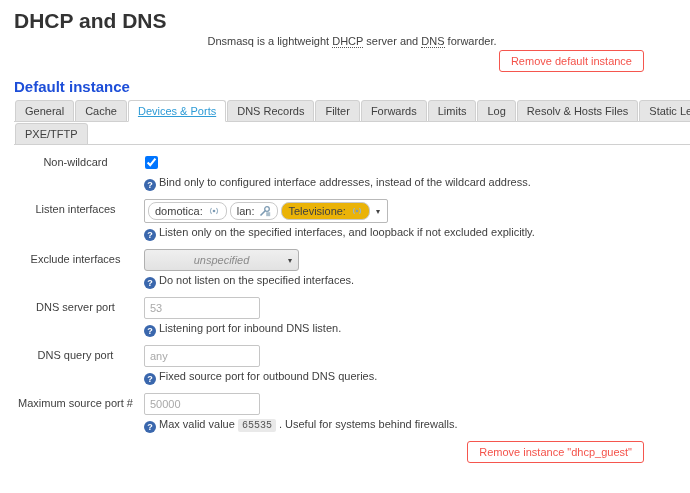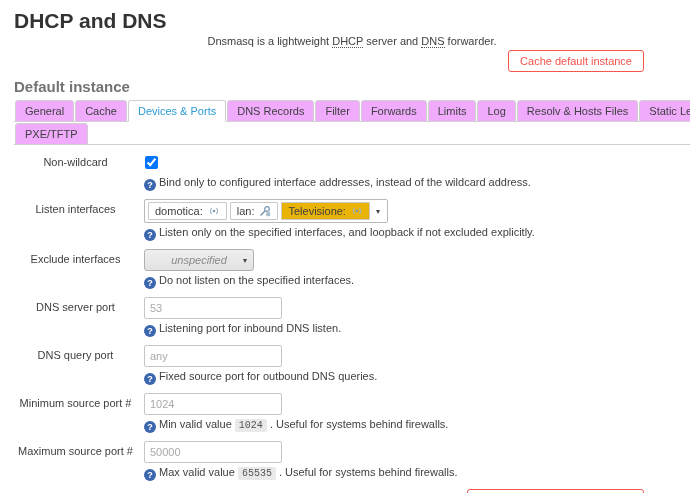--- a/index.html
+++ b/index.html
@@ -15,88 +15,88 @@
   .subtitle { font-size:11px; margin-top:3px; color:#404040;text-align:center; }
   .abbr { border-bottom:1px dotted #555; cursor:help; }
 
   .btn-row { width:630px; display:flex; justify-content:flex-end; margin-top:3px; }
   .btn-danger {
     background:#fff; border:1px solid #f5564e; color:#f4524a;
     border-radius:3px; font-size:11px; padding:4px 11px;
     font-family:"Liberation Sans", sans-serif; cursor:pointer;
   }
 
-  h3.section-title { margin:6px 0 5px; font-size:15px; color:#737373; font-weight:bold; }
+  h3.section-title { margin:6px 0 5px; font-size:15px; color:#1d4ed8; font-weight:bold; }
 
   .tabrow { width:676px; border-bottom:1px solid #d0d0d0; padding-left:1px; white-space:nowrap; }
   .tabrow + .tabrow { margin-top:1px; }
   .tab {
     display:inline-block; font-size:11px; padding:4px 9px 4px;
-    background:#f0abfc; border:1px solid #d0d0d0; border-radius:3px 3px 0 0;
+    background:#e5e5e5; border:1px solid #d0d0d0; border-radius:3px 3px 0 0;
     margin:0 1px -1px 0; color:#404040; cursor:pointer; vertical-align:bottom;
   }
-  .tab.active { background:#fff; color:#2e9bd6; border-bottom-color:#fff; }
+  .tab.active { background:#fff; color:#2e9bd6; border-bottom-color:#fff;text-decoration:underline; }
 
   .form-area { margin-top:7px; }
   .form-row { display:flex; margin-bottom:8px; }
   .form-label { flex:0 0 130px; text-align:center; padding-right:7px; font-size:11px; padding-top:4px; color:#404040; }
   .form-value { flex:1; }
 
   .help { margin-top:2px; font-size:11px; line-height:15px; color:#404040; }
   .help-icon {
     display:inline-block; width:12px; height:12px; border-radius:50%;
     background:#3a67ad; color:#fff; font-size:9px; font-weight:bold;
     text-align:center; line-height:12px; margin-right:3px; vertical-align:-2px;
   }
   .code-chip {
     font-family:"Liberation Mono", monospace; font-size:10px;
     background:#e9e9e9; color:#555; padding:1px 4px; border-radius:2px;
   }
 
   input.text-input {
-    width:138px; height:22px; border:1px solid #c6c6c6; border-radius:2px;
+    width:116px; height:22px; border:1px solid #c6c6c6; border-radius:2px;
     padding:3px 5px; font-size:11px; color:#404040;
     font-family:"Liberation Sans", sans-serif;
   }
   input.text-input::placeholder { color:#a9a9a9; opacity:1; }
   input.checkbox { width:13px; height:13px; margin:4px 0 0 1px; }
 
   .fake-select {
-    width:110px; height:22px; border:1px solid #b0b0b0; border-radius:3px;
+    width:155px; height:22px; border:1px solid #b0b0b0; border-radius:3px;
     background:linear-gradient(#efefef,#e2e2e2);
     display:flex; align-items:center; justify-content:center;
     font-size:11px; font-style:italic; color:#8a8a8a; position:relative; cursor:pointer;
   }
   .fake-select .caret { position:absolute; right:6px; top:6px; font-style:normal; font-size:8px; color:#444; }
 
   .token-box {
     display:inline-flex; align-items:center; gap:3px;
     border:1px solid #b9b9b9; border-radius:2px; background:#fff;
     padding:2px 3px; height:24px; cursor:pointer;
   }
   .token {
     display:inline-flex; align-items:center; gap:5px;
-    border:1px solid #c9c9c9; border-radius:1px; background:#fff;
+    border:1px solid #c9c9c9; border-radius:8px; background:#fff;
     font-size:11px; color:#404040; padding:2px 6px; height:18px;
   }
   .token.open { background:#eab308; }
   .token-box .caret { font-size:8px; color:#444; padding:0 4px 0 3px; }
 
   .bottom-btn-row { width:630px; display:flex; justify-content:flex-end; margin-top:2px; }
 </style>
 </head>
 <body>
 
 <div class="container">
 
   <h2 class="page-title">DHCP and DNS</h2>
   <div class="subtitle"><span>Dnsmasq is a lightweight </span><span class="abbr">DHCP</span><span> server and </span><span class="abbr">DNS</span><span> forwarder.</span></div>
 
   <div class="btn-row">
-    <button class="btn-danger">Cache default instance</button>
+    <button class="btn-danger">Remove default instance</button>
   </div>
 
   <h3 class="section-title">Default instance</h3>
 
   <div class="tabrow">
     <span class="tab">General</span><span class="tab">Cache</span><span class="tab active">Devices &amp; Ports</span><span class="tab">DNS Records</span><span class="tab">Filter</span><span class="tab">Forwards</span><span class="tab">Limits</span><span class="tab">Log</span><span class="tab">Resolv &amp; Hosts Files</span><span class="tab">Static Leases</span>
   </div>
   <div class="tabrow">
     <span class="tab">PXE/TFTP</span>
   </div>
@@ -163,27 +163,20 @@
     </div>
 
     <div class="form-row">
       <div class="form-label">DNS query port</div>
       <div class="form-value">
         <input type="text" class="text-input" placeholder="any" style="">
         <div class="help"><span class="help-icon">?</span><span>Fixed source port for outbound DNS queries.</span></div>
       </div>
     </div>
 
-    <div class="form-row">
-      <div class="form-label">Minimum source port #</div>
-      <div class="form-value">
-        <input type="text" class="text-input" placeholder="1024" style="">
-        <div class="help"><span class="help-icon">?</span><span>Min valid value </span><span class="code-chip">1024</span><span> . Useful for systems behind firewalls.</span></div>
-      </div>
-    </div>
 
     <div class="form-row">
       <div class="form-label">Maximum source port #</div>
       <div class="form-value">
         <input type="text" class="text-input" placeholder="50000" style="">
         <div class="help"><span class="help-icon">?</span><span>Max valid value </span><span class="code-chip">65535</span><span> . Useful for systems behind firewalls.</span></div>
       </div>
     </div>
 
   </div>

